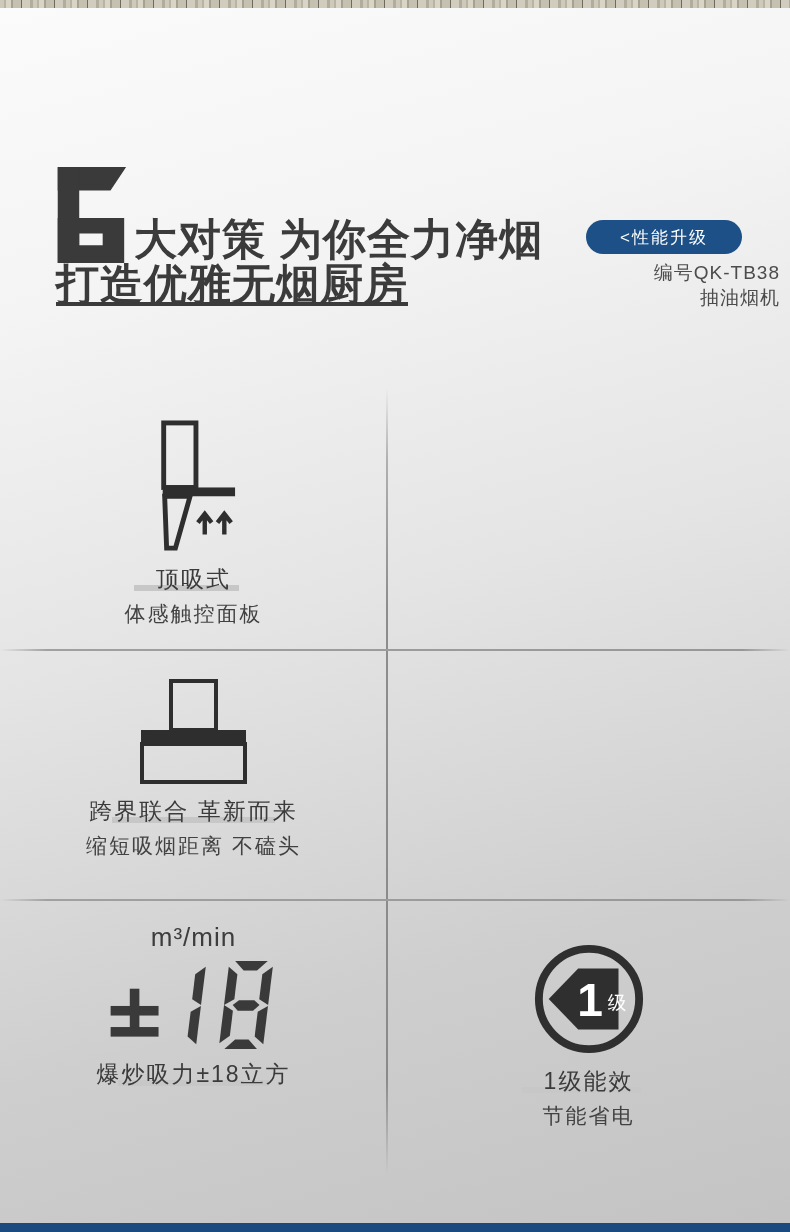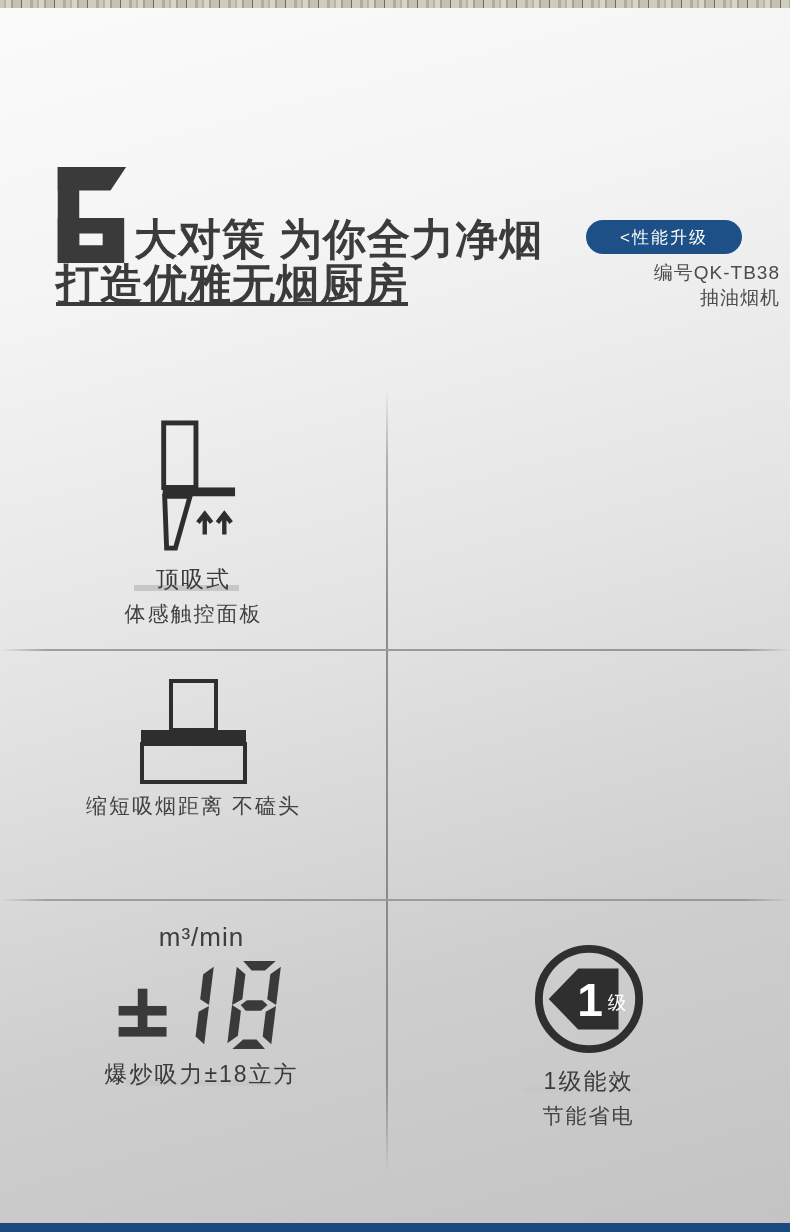--- a/index.html
+++ b/index.html
@@ -37,21 +37,21 @@
     position:absolute;left:0;width:790px;height:2px;
     background:linear-gradient(to right,rgba(140,140,140,0) 0%,#a0a0a0 6%,#979797 94%,rgba(140,140,140,0) 100%);
   }
   .hd1{top:649px;} .hd2{top:899px;}
 
   .cell{position:absolute;display:flex;flex-direction:column;align-items:center;}
   .c1{left:0;   top:392px;width:387px;height:258px;}
   .c2{left:387px;top:392px;width:403px;height:258px;}
   .c3{left:0;   top:652px;width:387px;height:246px;}
   .c4{left:387px;top:652px;width:403px;height:246px;}
-  .c5{left:8px;   top:902px;width:387px;height:250px;}
+  .c5{left:0;   top:902px;width:387px;height:250px;}
   .c6{left:387px;top:902px;width:403px;height:250px;}
 
   .f-title{position:relative;font-size:23px;color:#3b3b3b;letter-spacing:2px;white-space:nowrap;line-height:1.15;}
   .f-title .txt{position:relative;z-index:1;}
   .ubar{position:absolute;bottom:1px;height:6px;background:#c7c7c7;z-index:0;}
   .ubar--wide{left:-22px;right:-8px;}
   .ubar--inset{left:11%;right:11%;}
   .f-sub{font-size:21px;color:#424242;letter-spacing:2px;margin-top:8px;white-space:nowrap;}
   .unit{font-size:26px;color:#3d3d3d;letter-spacing:1px;margin-top:20px;}
 
@@ -106,20 +106,24 @@
     <div class="f-sub">体感触控面板</div>
   </div>
 
 
   <div class="cell c3">
     <svg class="mt26" width="121" height="106" viewBox="0 0 121 106">
       <rect x="38" y="3" width="45" height="49" fill="none" stroke="#2e2e2e" stroke-width="4"></rect>
       <rect x="8" y="52" width="105" height="14" fill="#2e2e2e"></rect>
       <rect x="9" y="66" width="103" height="38" fill="none" stroke="#2e2e2e" stroke-width="4"></rect>
     </svg>
+    <div class="f-title tgap14">
+      <span class="ubar ubar--inset"></span>
+      <span class="txt">跨界联合 革新而来</span>
+    </div>
     <div class="f-sub">缩短吸烟距离 不磕头</div>
   </div>
 
 
   <div class="cell c5">
     <div class="unit">m³/min</div>
     <svg class="mt6" width="180" height="92" viewBox="0 0 178 96">
       <g fill="#3a3a3a">
 
         <g>

